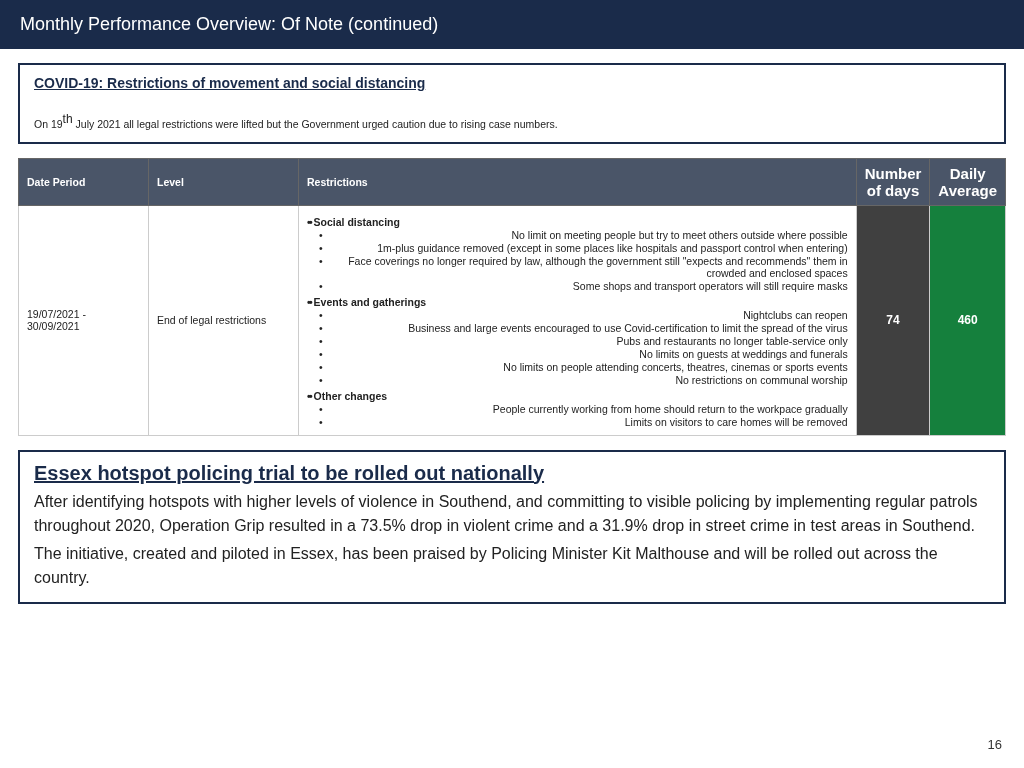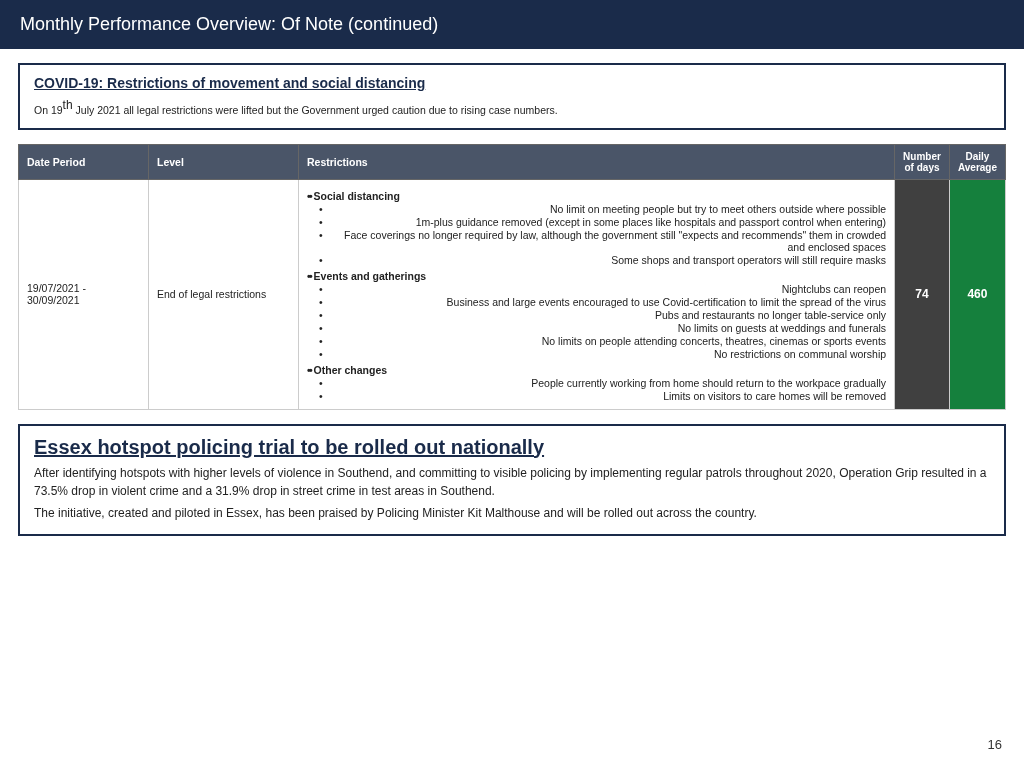--- a/index.html
+++ b/index.html
@@ -34,21 +34,21 @@
     .section-box {
       border: 2px solid #1a2b4a;
       padding: 10px 14px 12px 14px;
       margin-bottom: 14px;
     }
     .section-title {
       font-size: 14px;
       font-weight: bold;
       text-decoration: underline;
       color: #1a2b4a;
-      margin-bottom: 7px;
+      margin-bottom: 21px;
     }
     .section-subtitle {
       font-size: 10.5px;
       color: #222;
     }
     sup {
       font-size: 12px;
       margin-top: 20px;
     }
 
@@ -67,21 +67,21 @@
       padding: 6px 8px;
       text-align: left;
       vertical-align: middle;
       border: 1px solid #666;
       font-weight: bold;
       font-size: 10.5px;
     }
     .data-table thead th.narrow {
       text-align: center;
       width: 52px;
-      font-size: 10px;
+      font-size: 15px;
     }
     .data-table tbody tr {
       background: #ffffff;
     }
     .data-table tbody td {
       padding: 6px 8px;
       vertical-align: top;
       border: 1px solid #ccc;
     }
     .data-table tbody td.num-days {
@@ -142,21 +142,21 @@
       margin-bottom: 14px;
     }
     .essex-title {
       font-size: 20px;
       font-weight: bold;
       text-decoration: underline;
       color: #1a2b4a;
       margin-bottom: 5px;
     }
     .essex-text {
-      font-size: 12px;
+      font-size: 16px;
       line-height: 1.5;
     }
 
     
     #page-number {
       position: absolute;
       bottom: 16px;
       right: 22px;
       font-size: 13px;
       color: #333;

